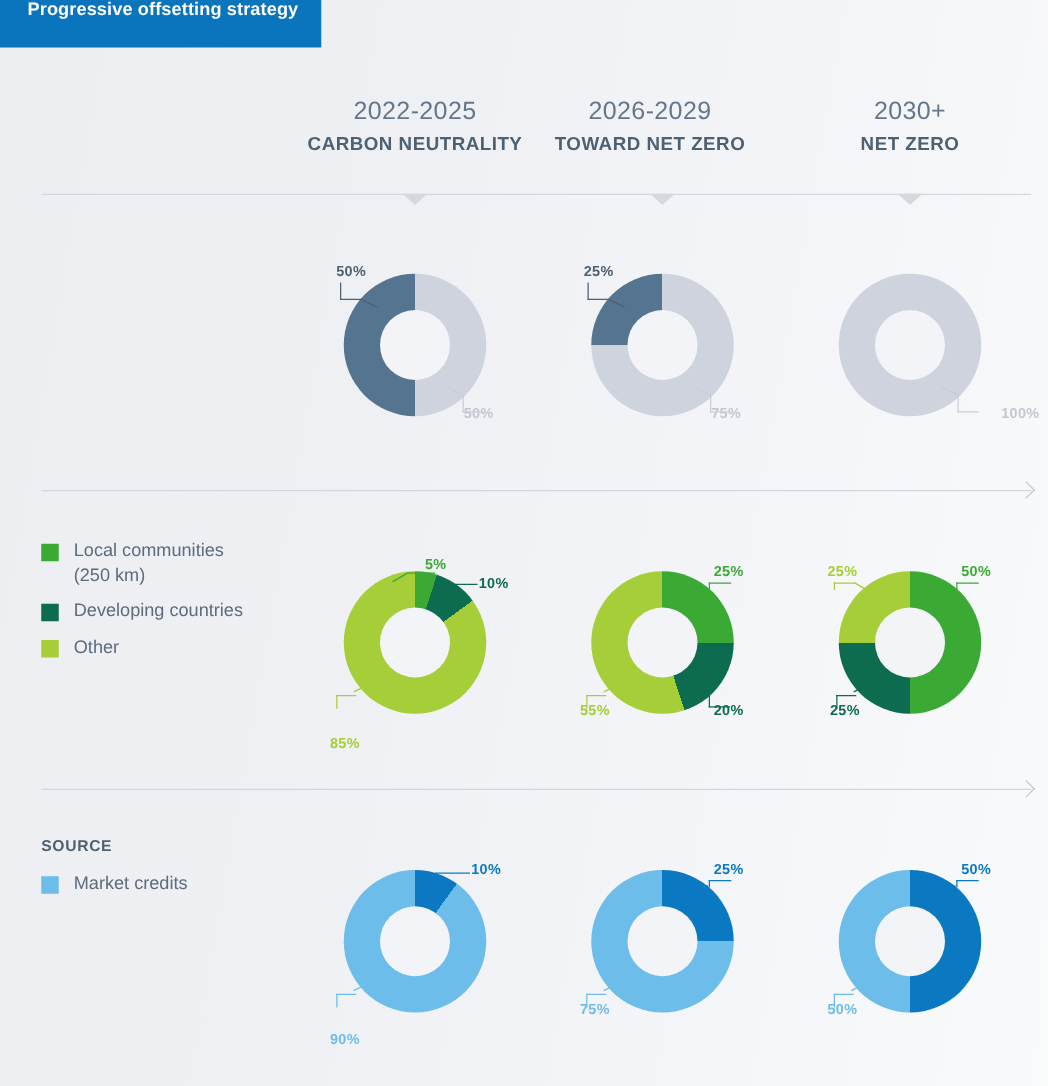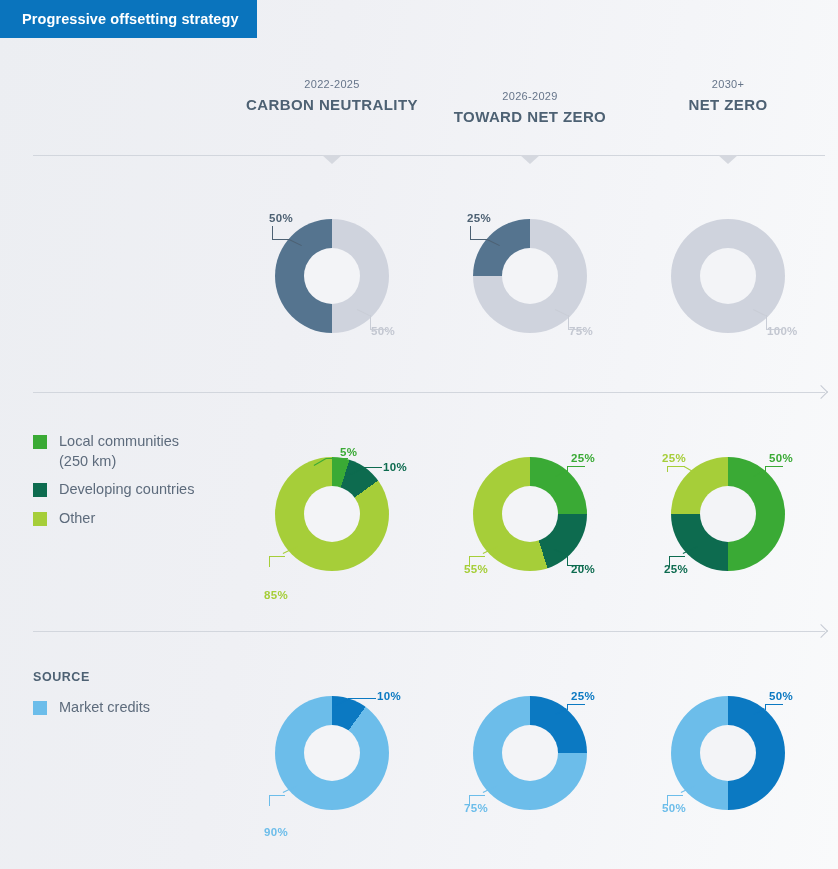--- a/index.html
+++ b/index.html
@@ -9,33 +9,33 @@
     background: linear-gradient(100deg, #eceef2 0%, #eff0f4 35%, #f4f5f8 70%, #f9fafb 100%);
     overflow: hidden;
   }
   #root { position: relative; width: 838px; height: 869px; }
 
   
   .banner {
     position: absolute; left: 0; top: 0;
     height: 38px; padding: 0 18px 0 22px;
     background: #0a74bd;
-    display: flex; align-items: center;
+    display: flex; 
   }
   .banner-text {
     color: #ffffff; font-size: 14.5px; font-weight: bold;
     letter-spacing: .1px; white-space: nowrap;
   }
 
   
   .col-head {
     position: absolute; top: 78px; width: 230px;
     text-align: center; color: #5b6b7e;
   }
-  .col-years { font-size: 11px; letter-spacing: .3px; color: #66758a; }
+  .col-years { font-size: 20px; letter-spacing: .3px; color: #66758a; }
   .col-name {
     font-size: 15px; font-weight: bold; letter-spacing: .4px;
     color: #4d6173; margin-top: 6px; white-space: nowrap;
   }
 
   
   .divider { position: absolute; left: 33px; width: 792px; height: 1px; background: #d2d6dd; }
   .divider.has-arrow::after {
     content: ""; position: absolute; right: -1px; top: -5px;
     width: 9px; height: 9px;
@@ -84,21 +84,21 @@
 <div id="root">
 
   <div class="banner">
     <span class="banner-text">Progressive offsetting strategy</span>
   </div>
 
   <div class="col-head" style="left:217px;">
     <div class="col-years">2022-2025</div>
     <div class="col-name">CARBON NEUTRALITY</div>
   </div>
-  <div class="col-head" style="left:415px;margin-top:12px;">
+  <div class="col-head" style="left:405px;">
     <div class="col-years">2026-2029</div>
     <div class="col-name">TOWARD NET ZERO</div>
   </div>
   <div class="col-head" style="left:613px;">
     <div class="col-years">2030+</div>
     <div class="col-name">NET ZERO</div>
   </div>
 
   <div class="divider" style="top:155px;"></div>
   <div class="tri" style="left:322px; top:155px;"></div>
@@ -130,21 +130,21 @@
     <span class="d" style="left:17px; top:13px; width:14px; background:#4d6173; transform:rotate(26deg);"></span>
   </div>
   <div class="val" style="left:569px; top:325px; color:#c3c7d1;">75%</div>
   <div class="leader" style="left:555px; top:309px;">
     <span class="d" style="left:0; top:0; width:14px; background:#c9cdd6; transform:rotate(26deg);"></span>
     <span class="v" style="left:13px; top:6px; height:15px; background:#c9cdd6;"></span>
     <span class="h" style="left:13px; top:20px; width:17px; background:#c9cdd6;"></span>
   </div>
 
   <div class="donut sz114" style="left:671px; top:219px; background:#cfd3dd;"></div>
-  <div class="val" style="left:767px; top:325px; color:#c3c7d1;">100%</div>
+  <div class="val" style="left:801px; top:325px; color:#c3c7d1;">100%</div>
   <div class="leader" style="left:753px; top:309px;">
     <span class="d" style="left:0; top:0; width:14px; background:#c9cdd6; transform:rotate(26deg);"></span>
     <span class="v" style="left:13px; top:6px; height:15px; background:#c9cdd6;"></span>
     <span class="h" style="left:13px; top:20px; width:17px; background:#c9cdd6;"></span>
   </div>
 
   <div class="divider has-arrow" style="top:392px;"></div>
 
   <div class="legend" style="top:432px;">
     <div class="legend-row">

